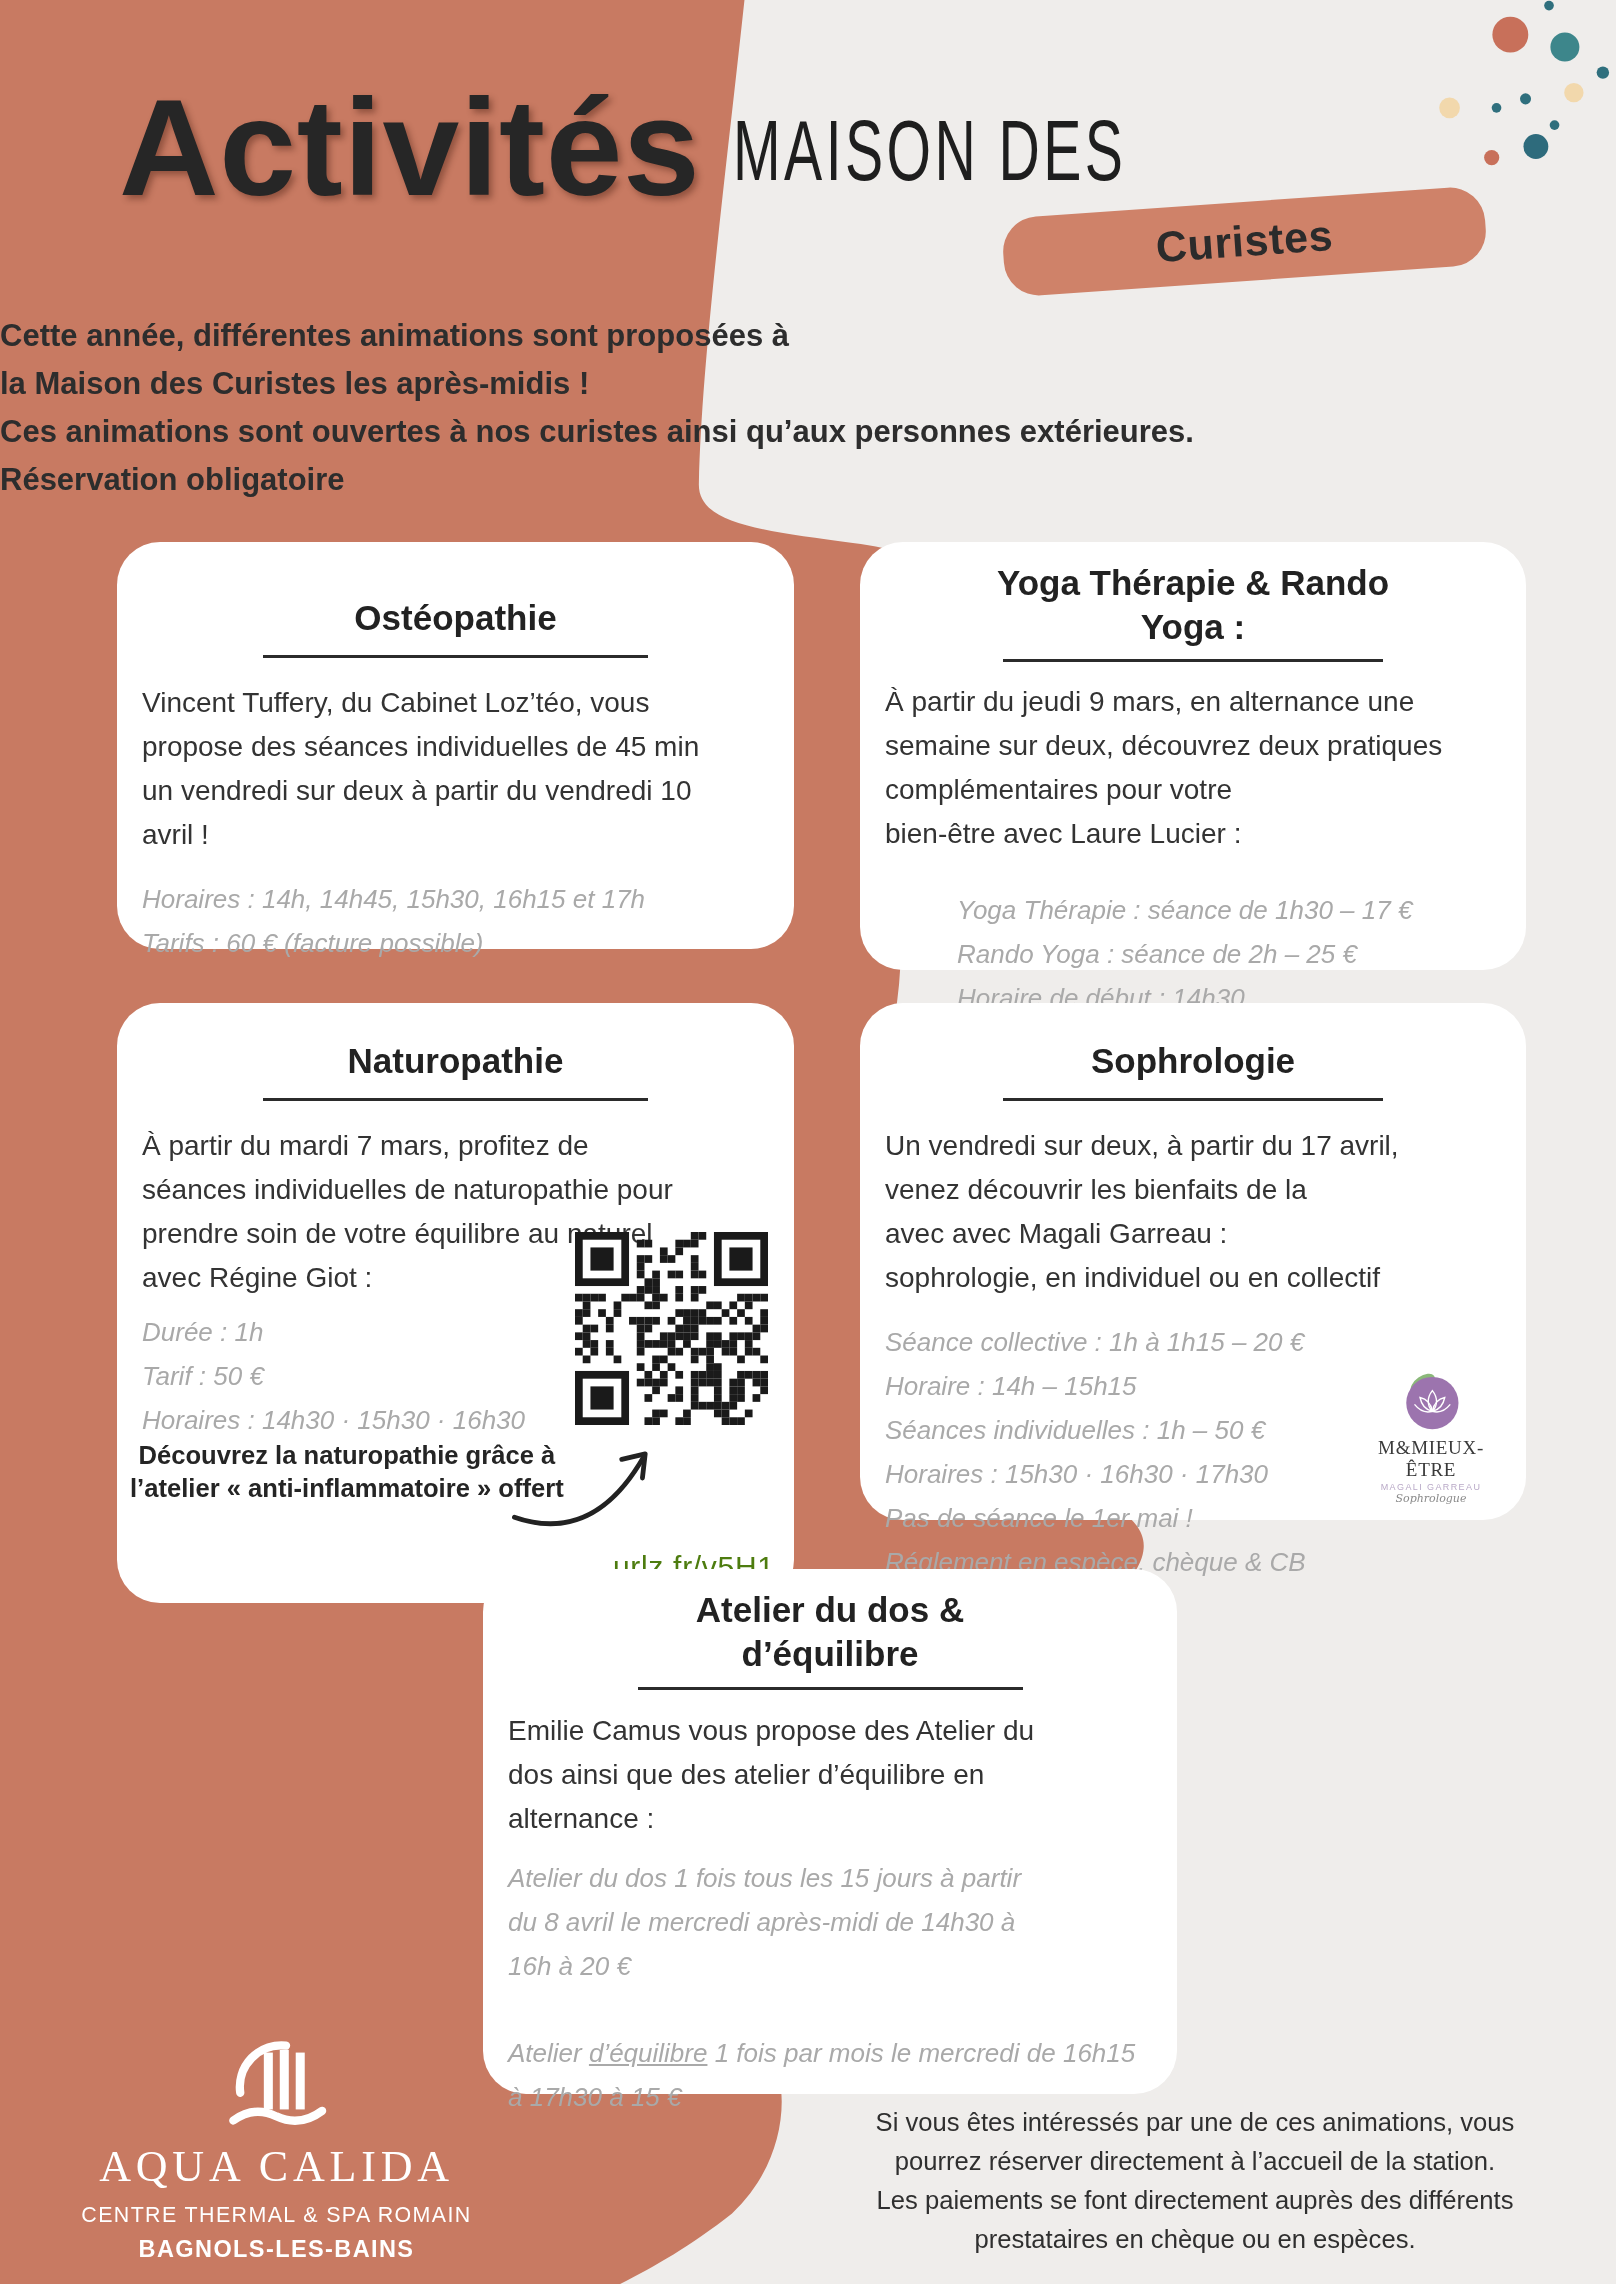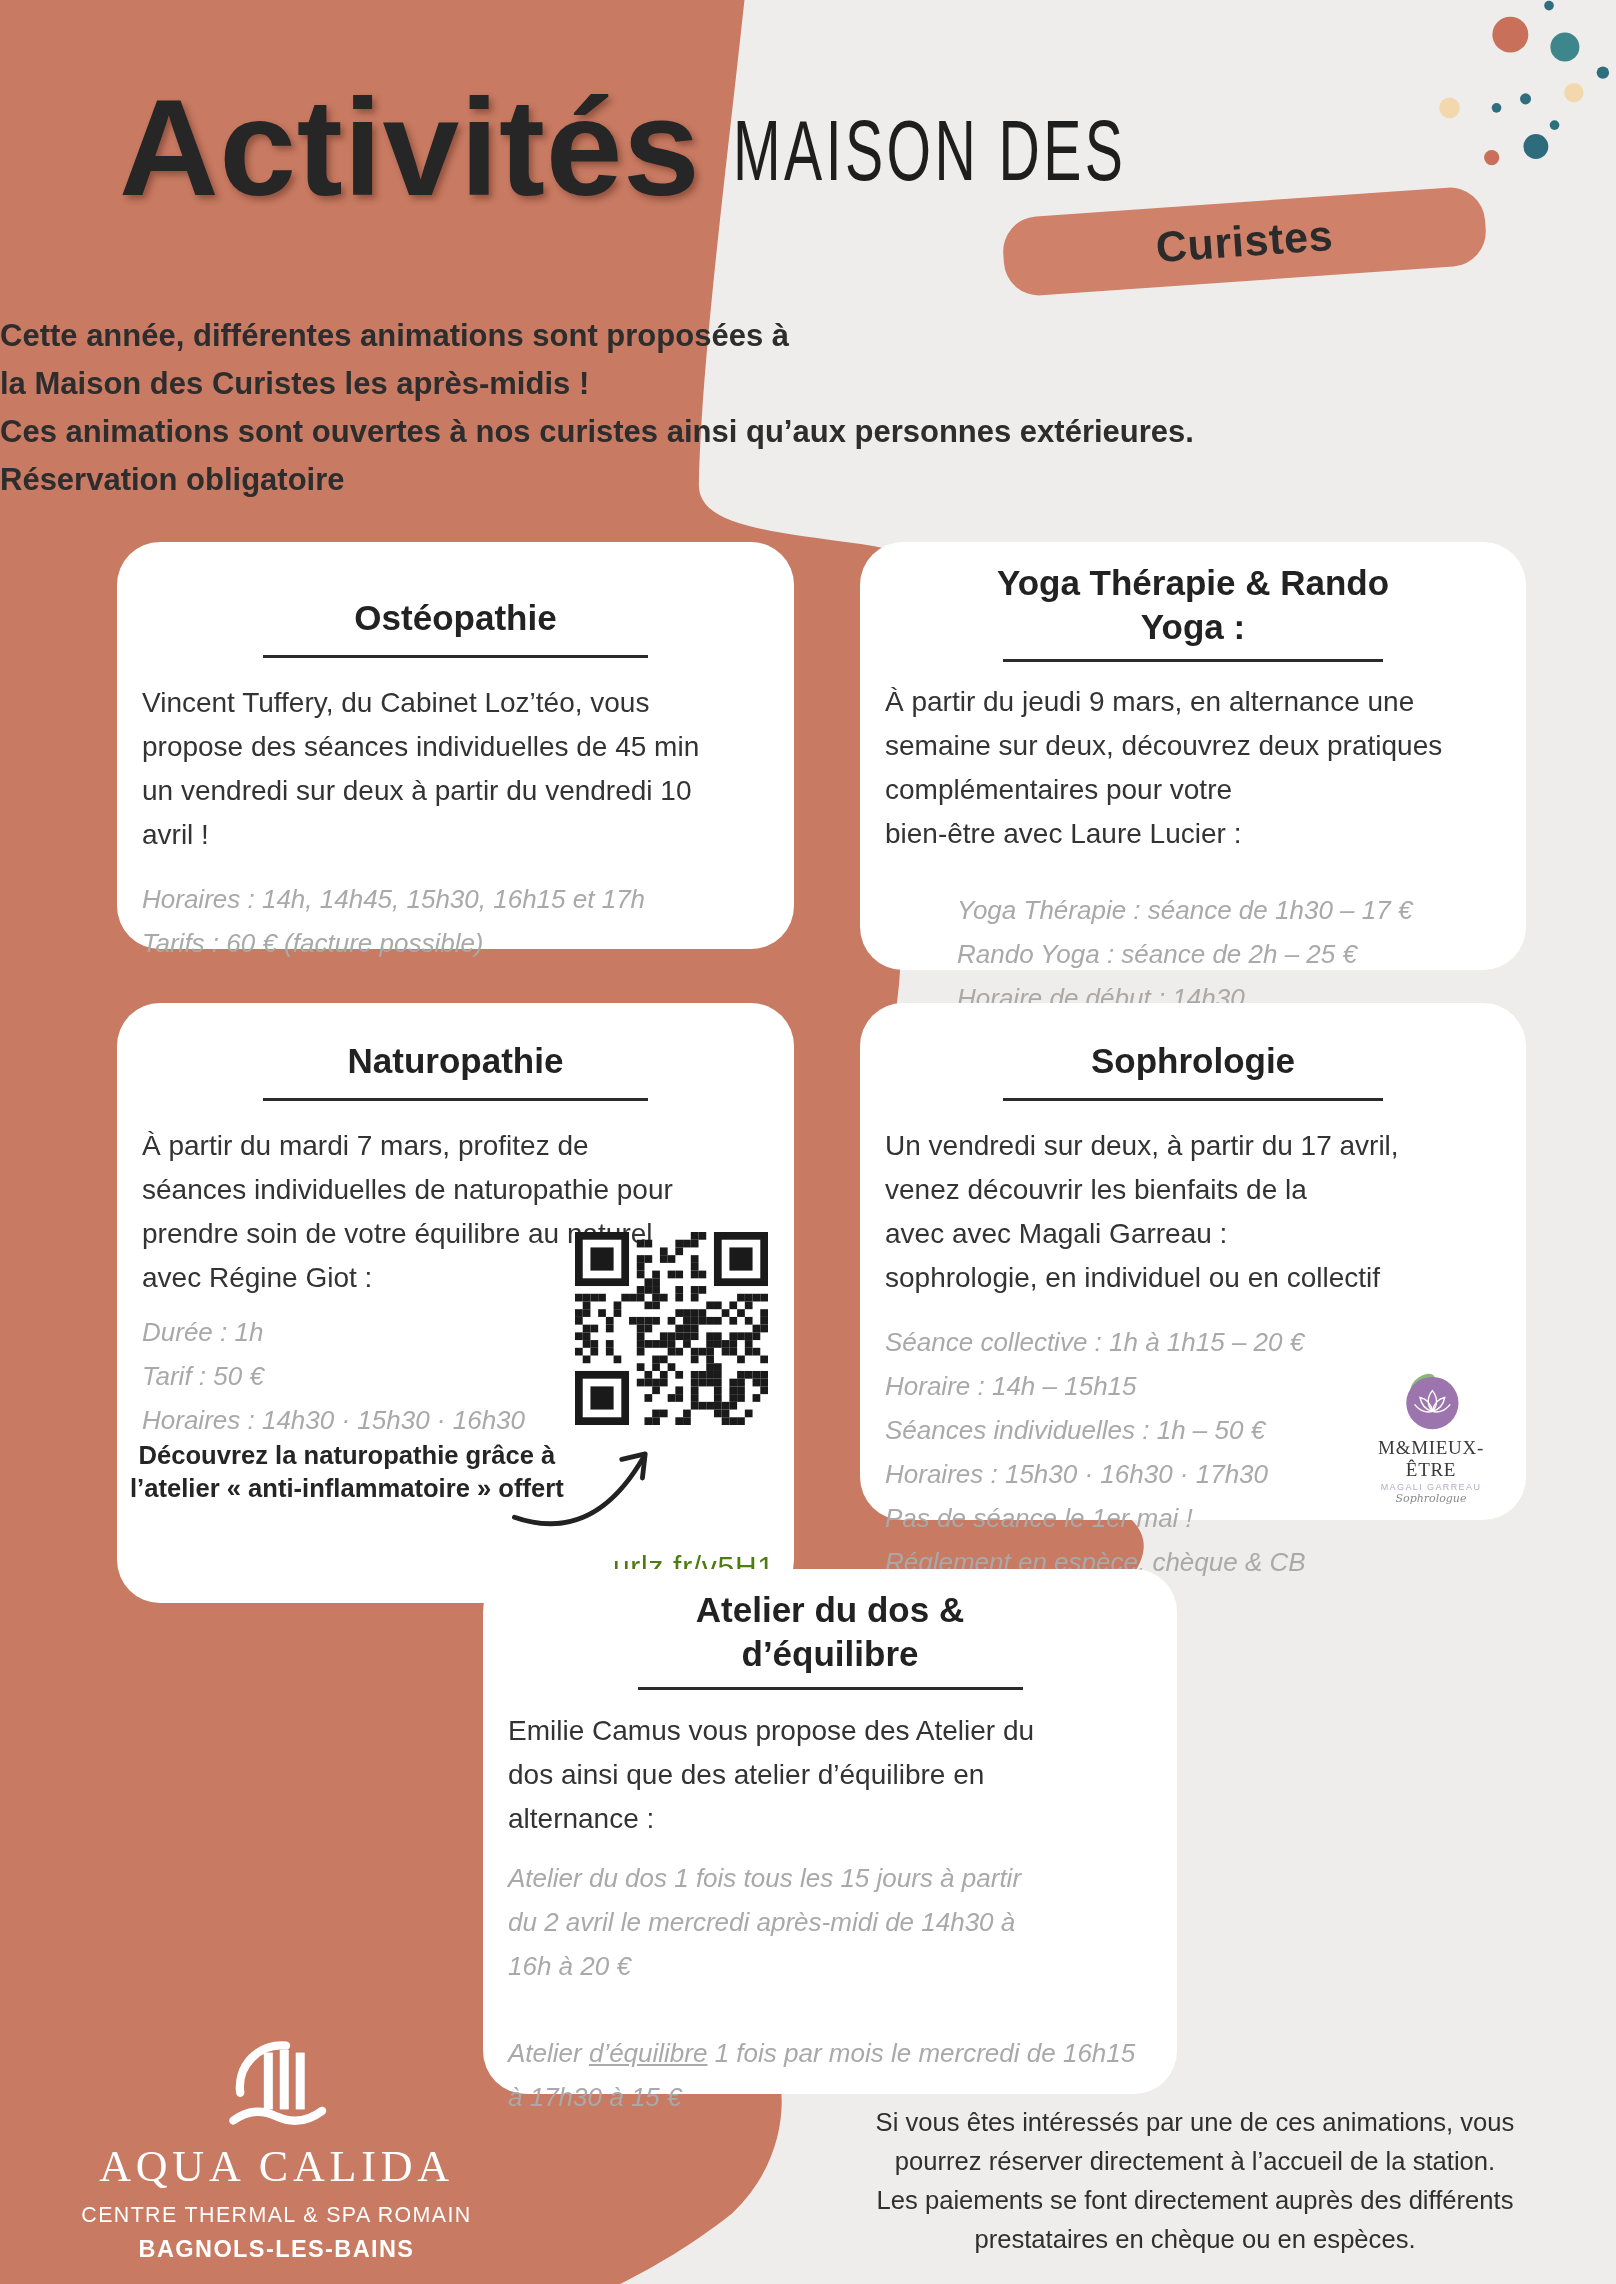--- a/index.html
+++ b/index.html
@@ -424,21 +424,21 @@
       <div>d’équilibre</div>
     </div>
     <div class="card-rule" style="margin-top:11px;"></div>
     <div class="card-body" style="margin-top:19.3px;">
       <div>Emilie Camus vous propose des Atelier du</div>
       <div>dos ainsi que des atelier d’équilibre en</div>
       <div>alternance :</div>
     </div>
     <div class="card-details" style="margin-top:15px;">
       <div>Atelier du dos 1 fois tous les 15 jours à partir</div>
-      <div>du 2 avril le mercredi après-midi de 14h30 à</div>
+      <div>du 8 avril le mercredi après-midi de 14h30 à</div>
       <div>16h à 20 €</div>
       <div class="spacer"></div>
       <div><span>Atelier </span><span class="u">d’équilibre</span><span> 1 fois par mois le mercredi de 16h15 à 17h30 à 15 €</span></div>
     </div>
   </div>
 
   <div class="brand">
     <svg width="104" height="104" viewBox="0 0 150 150" aria-hidden="true">
       <path d="M22,92 A60,60 0 0 1 88,24" fill="none" stroke="#fff" stroke-width="12" stroke-linecap="round"></path>
       <rect x="56" y="34" width="13" height="82" fill="#fff"></rect>

